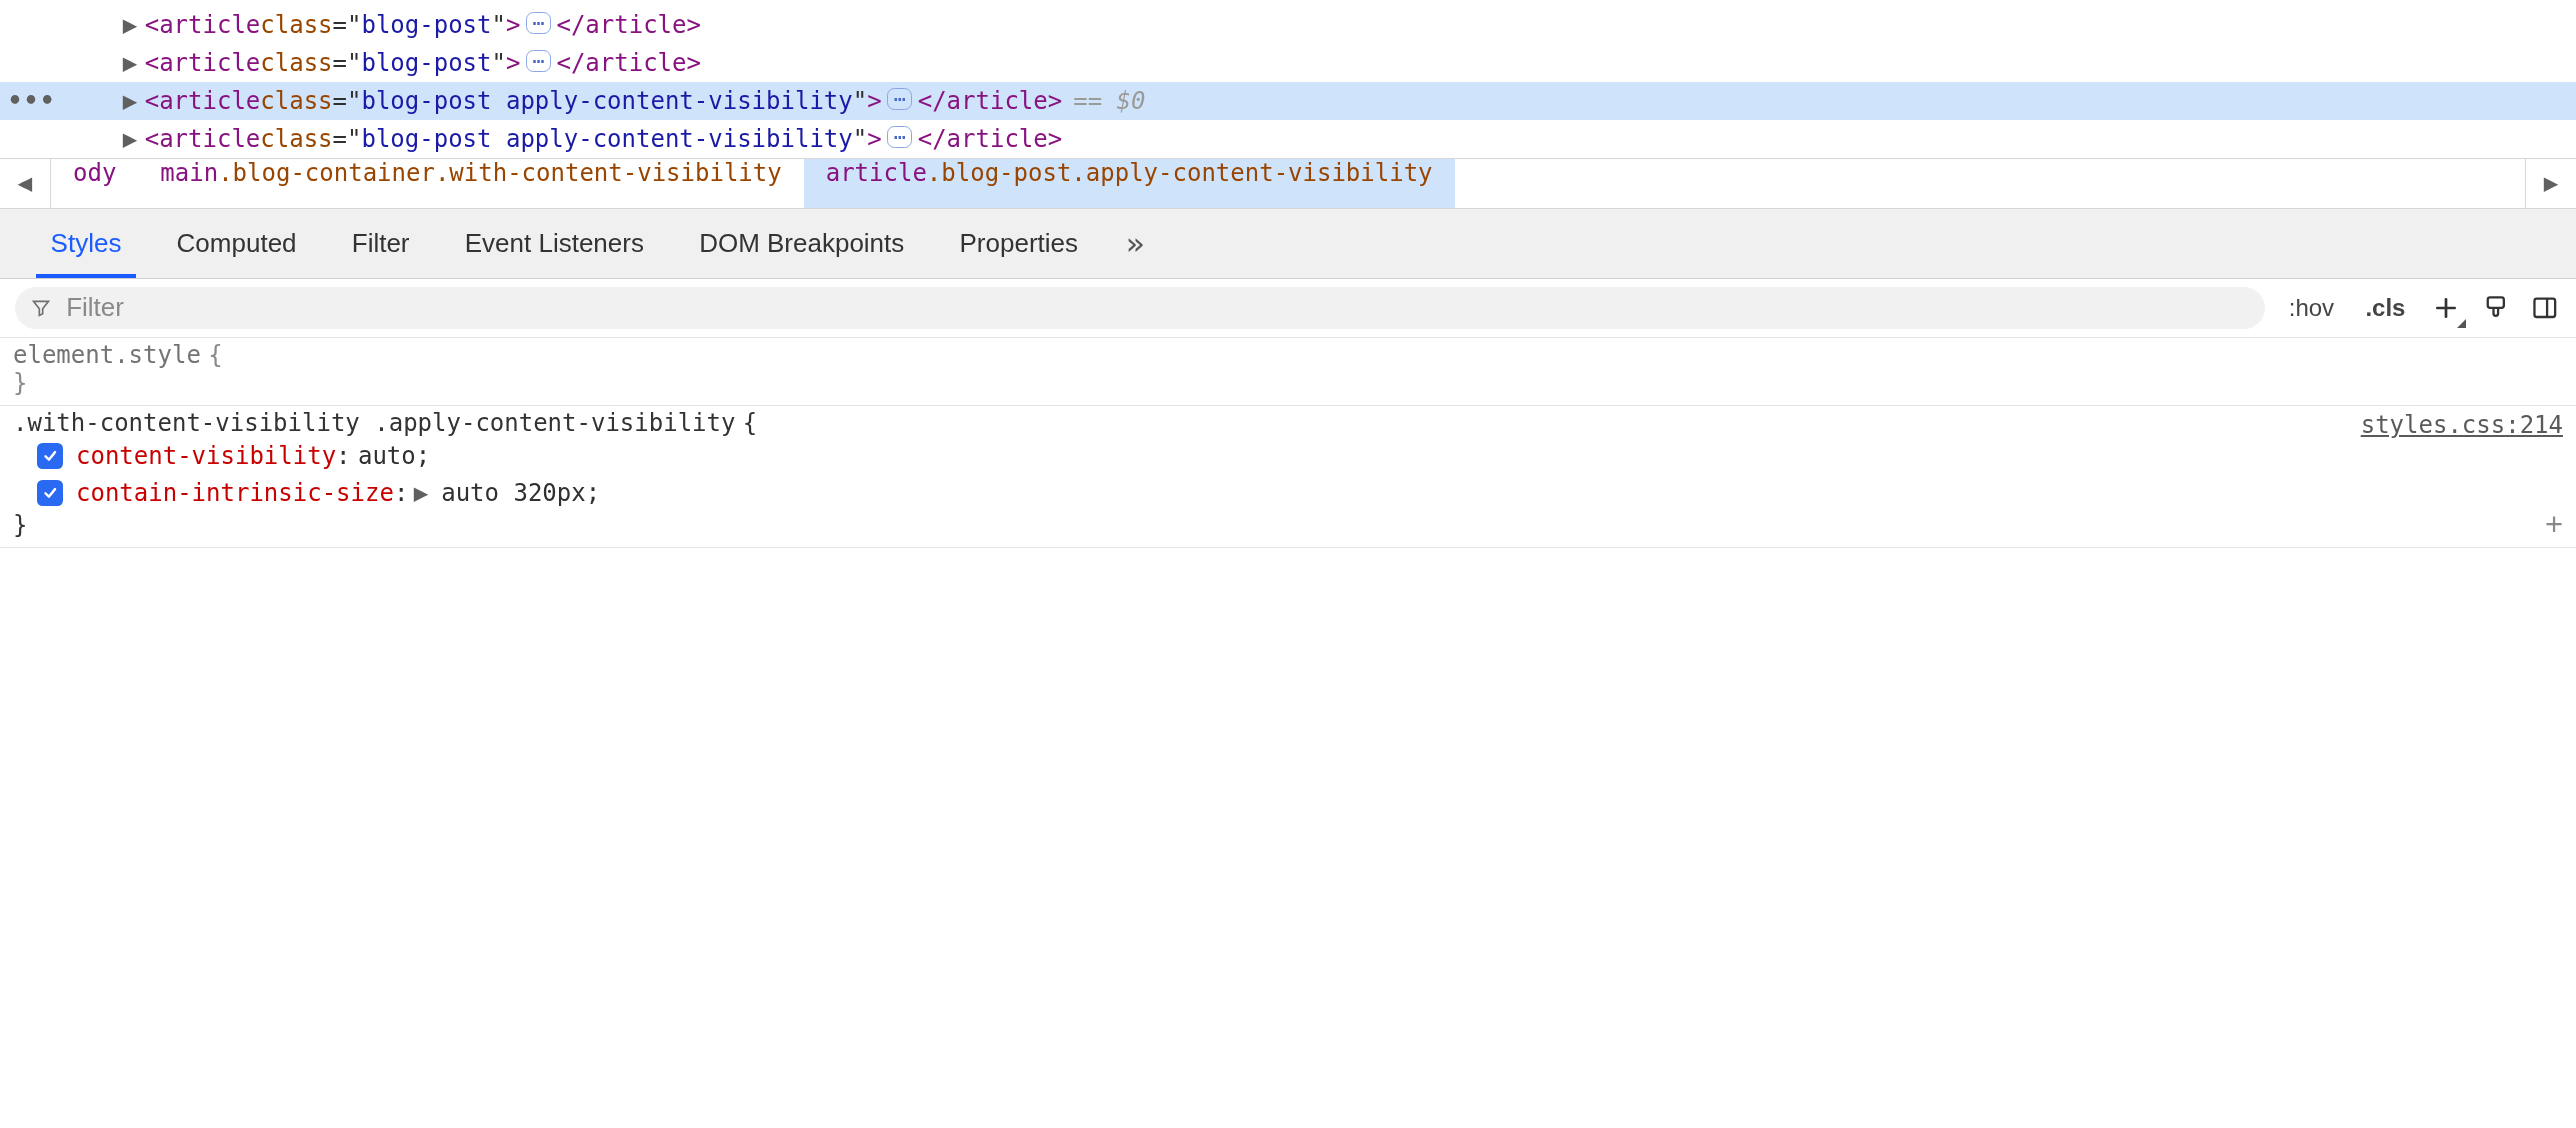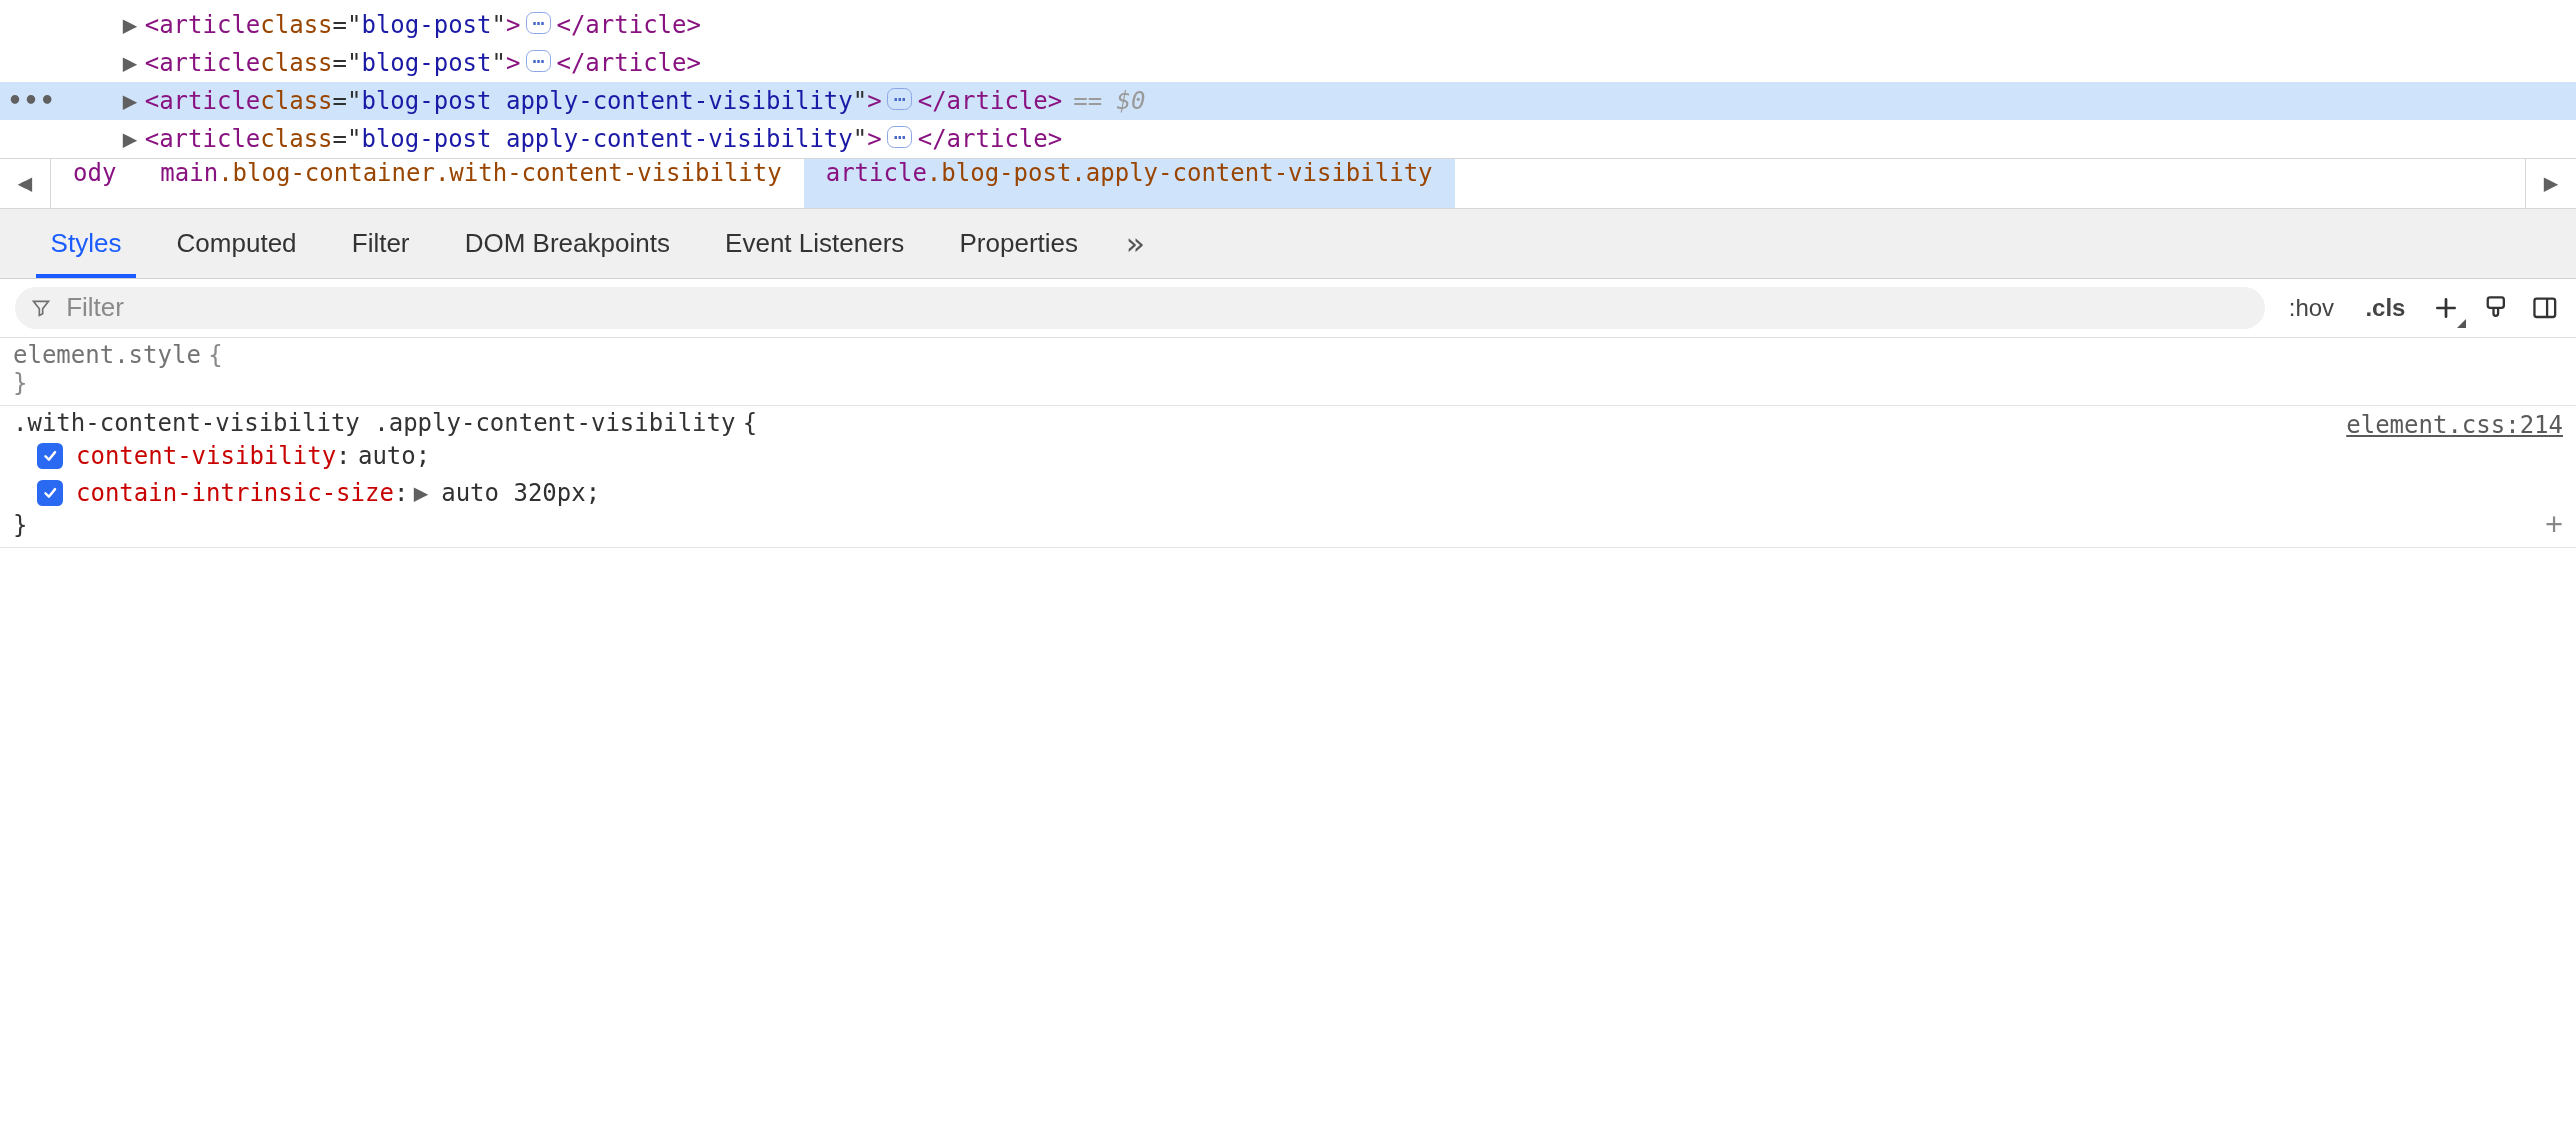--- a/index.html
+++ b/index.html
@@ -351,22 +351,22 @@
       </div>
     <div class="bc-scroll-btn right">
       <span>▶</span>
     </div>
   </div>
 
   <div class="tab-bar" id="tab-bar">
       <div class="tab active">Styles</div>
       <div class="tab">Computed</div>
       <div class="tab">Filter</div>
+      <div class="tab">Event Listeners</div>
       <div class="tab">DOM Breakpoints</div>
-      <div class="tab">Event Listeners</div>
       <div class="tab">Properties</div>
       <div class="tab-overflow">»</div>
     </div>
 
   <div class="filter-toolbar">
     <div class="filter-field">
       <svg width="20" height="20" viewBox="0 0 24 24">
         <path d="M3 4h18l-7 9v6l-4 2v-8z" fill="none" stroke="#707070" stroke-width="2"></path>
       </svg>
       <input type="text" placeholder="Filter" style="">
@@ -398,21 +398,21 @@
           <span class="selector faded">element.style</span>
           <span class="brace faded" style="color: rgb(138, 138, 138);"> {</span>
         </div>
         <div class="close-brace" style="color: rgb(138, 138, 138);">}</div>
       </div>
       <div class="rule-block">
         <div class="rule-header">
           <span class="selector">.with-content-visibility .apply-content-visibility</span>
           <span class="brace"> {</span>
         </div>
-        <a class="source-link">element.css:214</a>
+        <a class="source-link">styles.css:214</a>
         <div class="decl-line">
           <span class="chk">
             <svg width="16.5" height="16.5" viewBox="0 0 24 24">
               <path d="M5 12l5 5 9-11" fill="none" stroke="#fff" stroke-width="3.5" stroke-linecap="round" stroke-linejoin="round"></path>
             </svg>
           </span>
           <span class="prop-name">content-visibility</span>
           <span class="colon">:</span>
           <span class="prop-val">auto;</span>
         </div>

